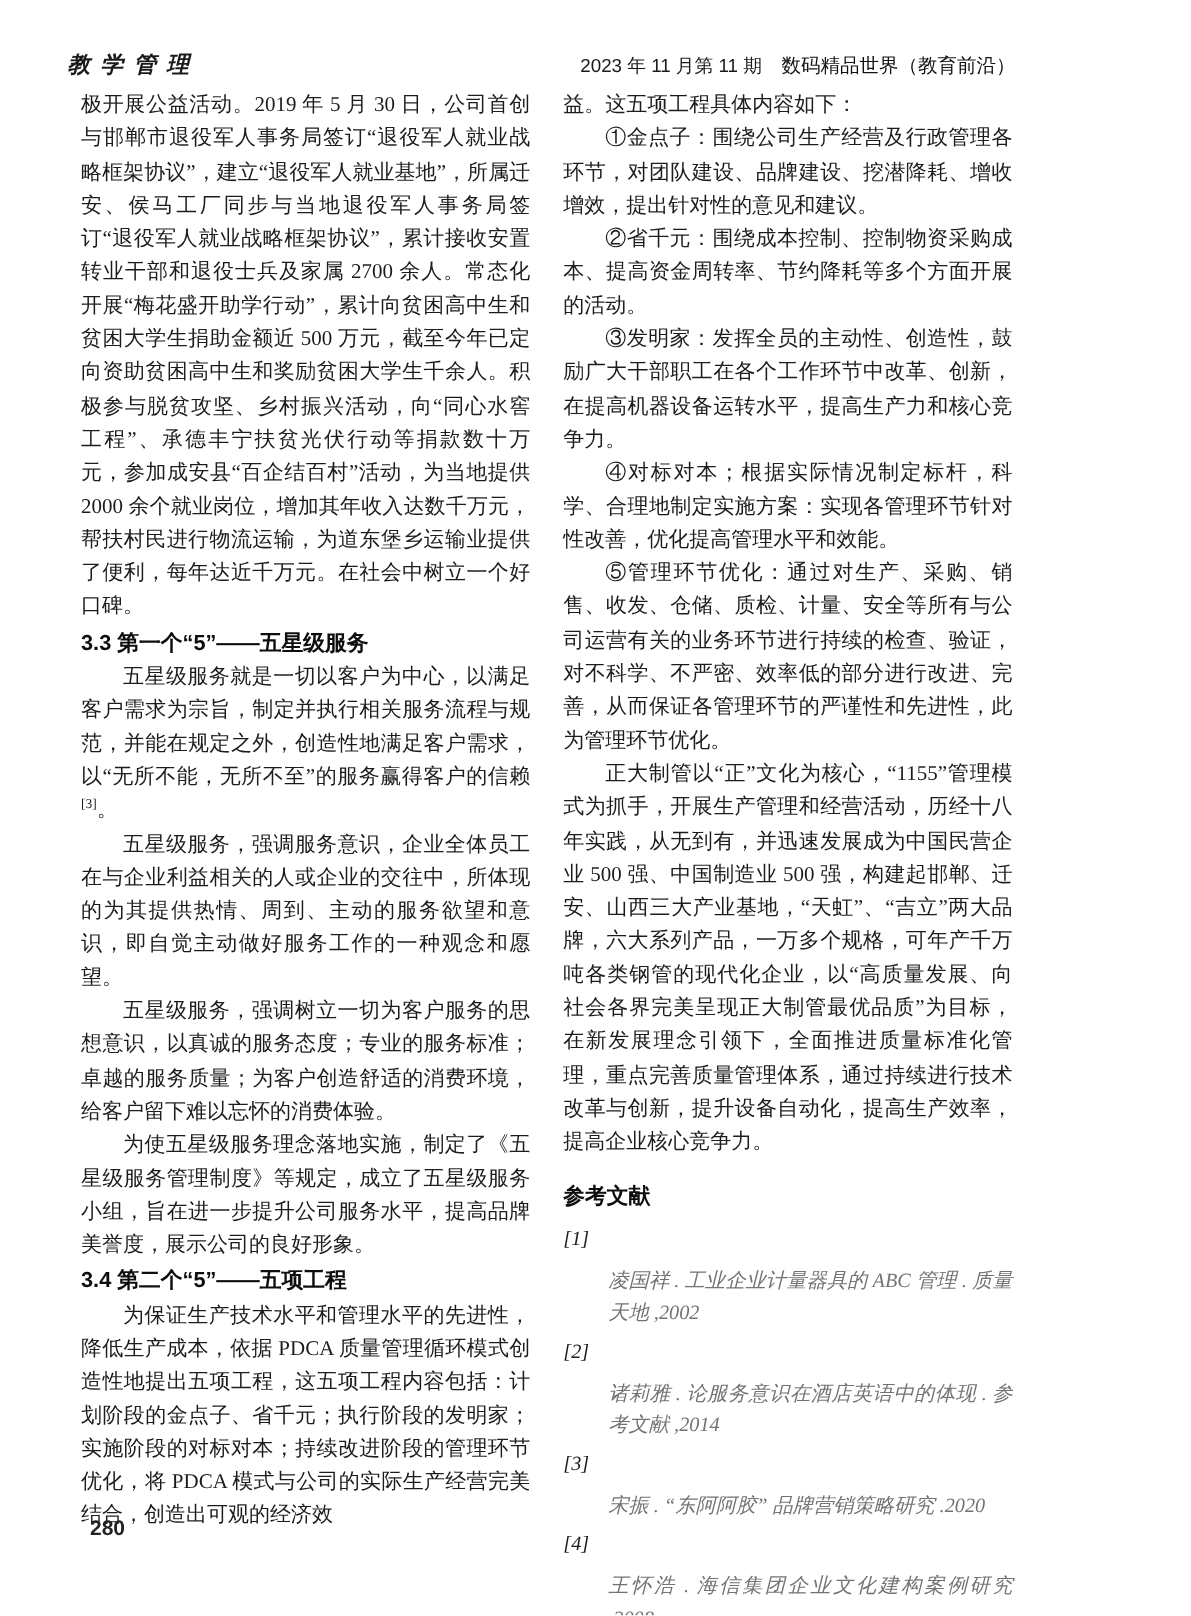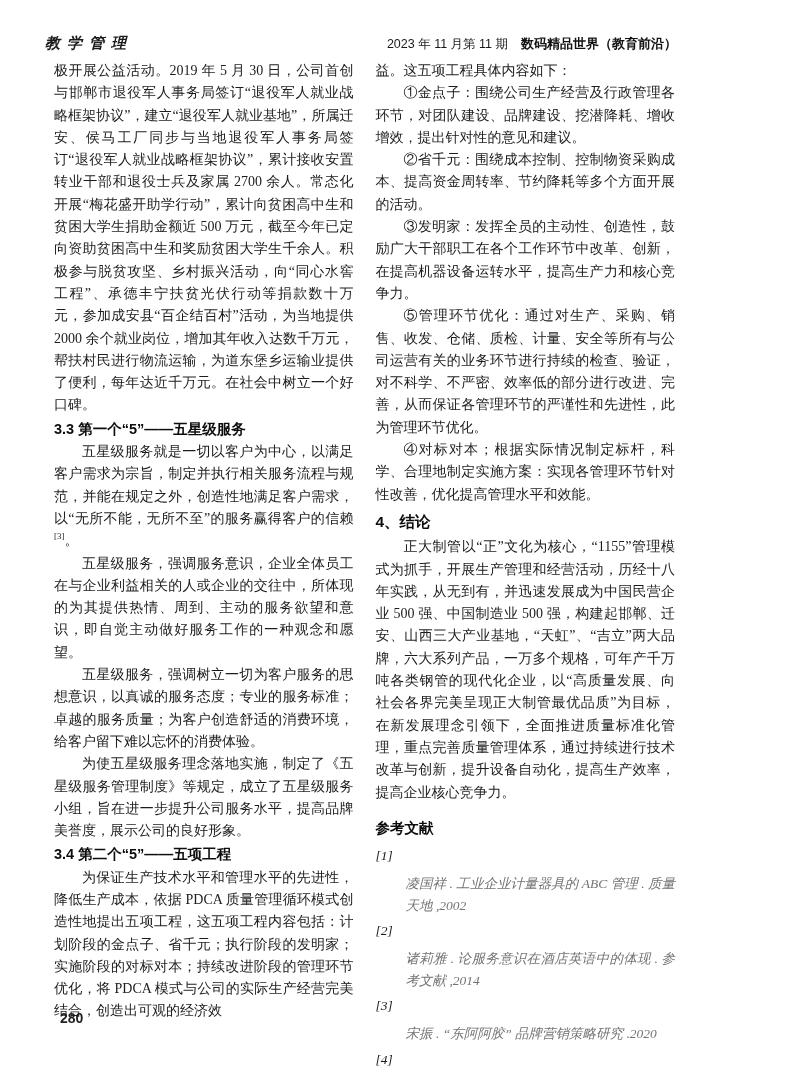--- a/index.html
+++ b/index.html
@@ -22,21 +22,21 @@
     font-style:italic;font-weight:700;
     font-size:15px;letter-spacing:7px;color:#1a1a1a;
   }
   .header-right{display:flex;align-items:baseline;gap:13px;}
   .issue{
     font-family:"Liberation Sans","DejaVu Sans",sans-serif;
     font-size:12.5px;color:#1a1a1a;margin-left:41px;
   }
   .journal-name{
     font-family:"Liberation Sans","DejaVu Sans",sans-serif;
-    font-size:13px;font-weight:700;color:#111;
+    font-size:13px;font-weight:400;color:#111;
   }
   
   .columns{
     position:absolute;top:60px;left:54px;right:54px;
     display:flex;gap:22px;justify-content:center;
   }
   .col{width:332px;}
   .para{
     margin:0;
     font-size:14px;line-height:22.3px;
@@ -103,23 +103,22 @@
       <p class="para">为使五星级服务理念落地实施，制定了《五星级服务管理制度》等规定，成立了五星级服务小组，旨在进一步提升公司服务水平，提高品牌美誉度，展示公司的良好形象。</p>
       <div class="h">3.4 第二个“5”——五项工程</div>
       <p class="para">为保证生产技术水平和管理水平的先进性，降低生产成本，依据 PDCA 质量管理循环模式创造性地提出五项工程，这五项工程内容包括：计划阶段的金点子、省千元；执行阶段的发明家；实施阶段的对标对本；持续改进阶段的管理环节优化，将 PDCA 模式与公司的实际生产经营完美结合，创造出可观的经济效</p>
     </div>
 
     <div class="col">
       <p class="para noindent">益。这五项工程具体内容如下：</p>
       <p class="para">①金点子：围绕公司生产经营及行政管理各环节，对团队建设、品牌建设、挖潜降耗、增收增效，提出针对性的意见和建议。</p>
       <p class="para">②省千元：围绕成本控制、控制物资采购成本、提高资金周转率、节约降耗等多个方面开展的活动。</p>
       <p class="para">③发明家：发挥全员的主动性、创造性，鼓励广大干部职工在各个工作环节中改革、创新，在提高机器设备运转水平，提高生产力和核心竞争力。</p>
+      <p class="para">④对标对本；根据实际情况制定标杆，科学、合理地制定实施方案：实现各管理环节针对性改善，优化提高管理水平和效能。</p>
       <p class="para">⑤管理环节优化：通过对生产、采购、销售、收发、仓储、质检、计量、安全等所有与公司运营有关的业务环节进行持续的检查、验证，对不科学、不严密、效率低的部分进行改进、完善，从而保证各管理环节的严谨性和先进性，此为管理环节优化。</p>
-      <p class="para">④对标对本；根据实际情况制定标杆，科学、合理地制定实施方案：实现各管理环节针对性改善，优化提高管理水平和效能。</p>
-      <div class="h big">4、结论</div>
       <p class="para">正大制管以“正”文化为核心，“1155”管理模式为抓手，开展生产管理和经营活动，历经十八年实践，从无到有，并迅速发展成为中国民营企业 500 强、中国制造业 500 强，构建起邯郸、迁安、山西三大产业基地，“天虹”、“吉立”两大品牌，六大系列产品，一万多个规格，可年产千万吨各类钢管的现代化企业，以“高质量发展、向社会各界完美呈现正大制管最优品质”为目标，在新发展理念引领下，全面推进质量标准化管理，重点完善质量管理体系，通过持续进行技术改革与创新，提升设备自动化，提高生产效率，提高企业核心竞争力。</p>
       <div class="h refs-title">参考文献</div>
 
       <div class="ref">
         <span class="ref-label">[1]</span>
         <span class="ref-text">凌国祥 . 工业企业计量器具的 ABC 管理 . 质量天地 ,2002</span>
       </div>
       <div class="ref">
         <span class="ref-label">[2]</span>
         <span class="ref-text">诸莉雅 . 论服务意识在酒店英语中的体现 . 参考文献 ,2014</span>

